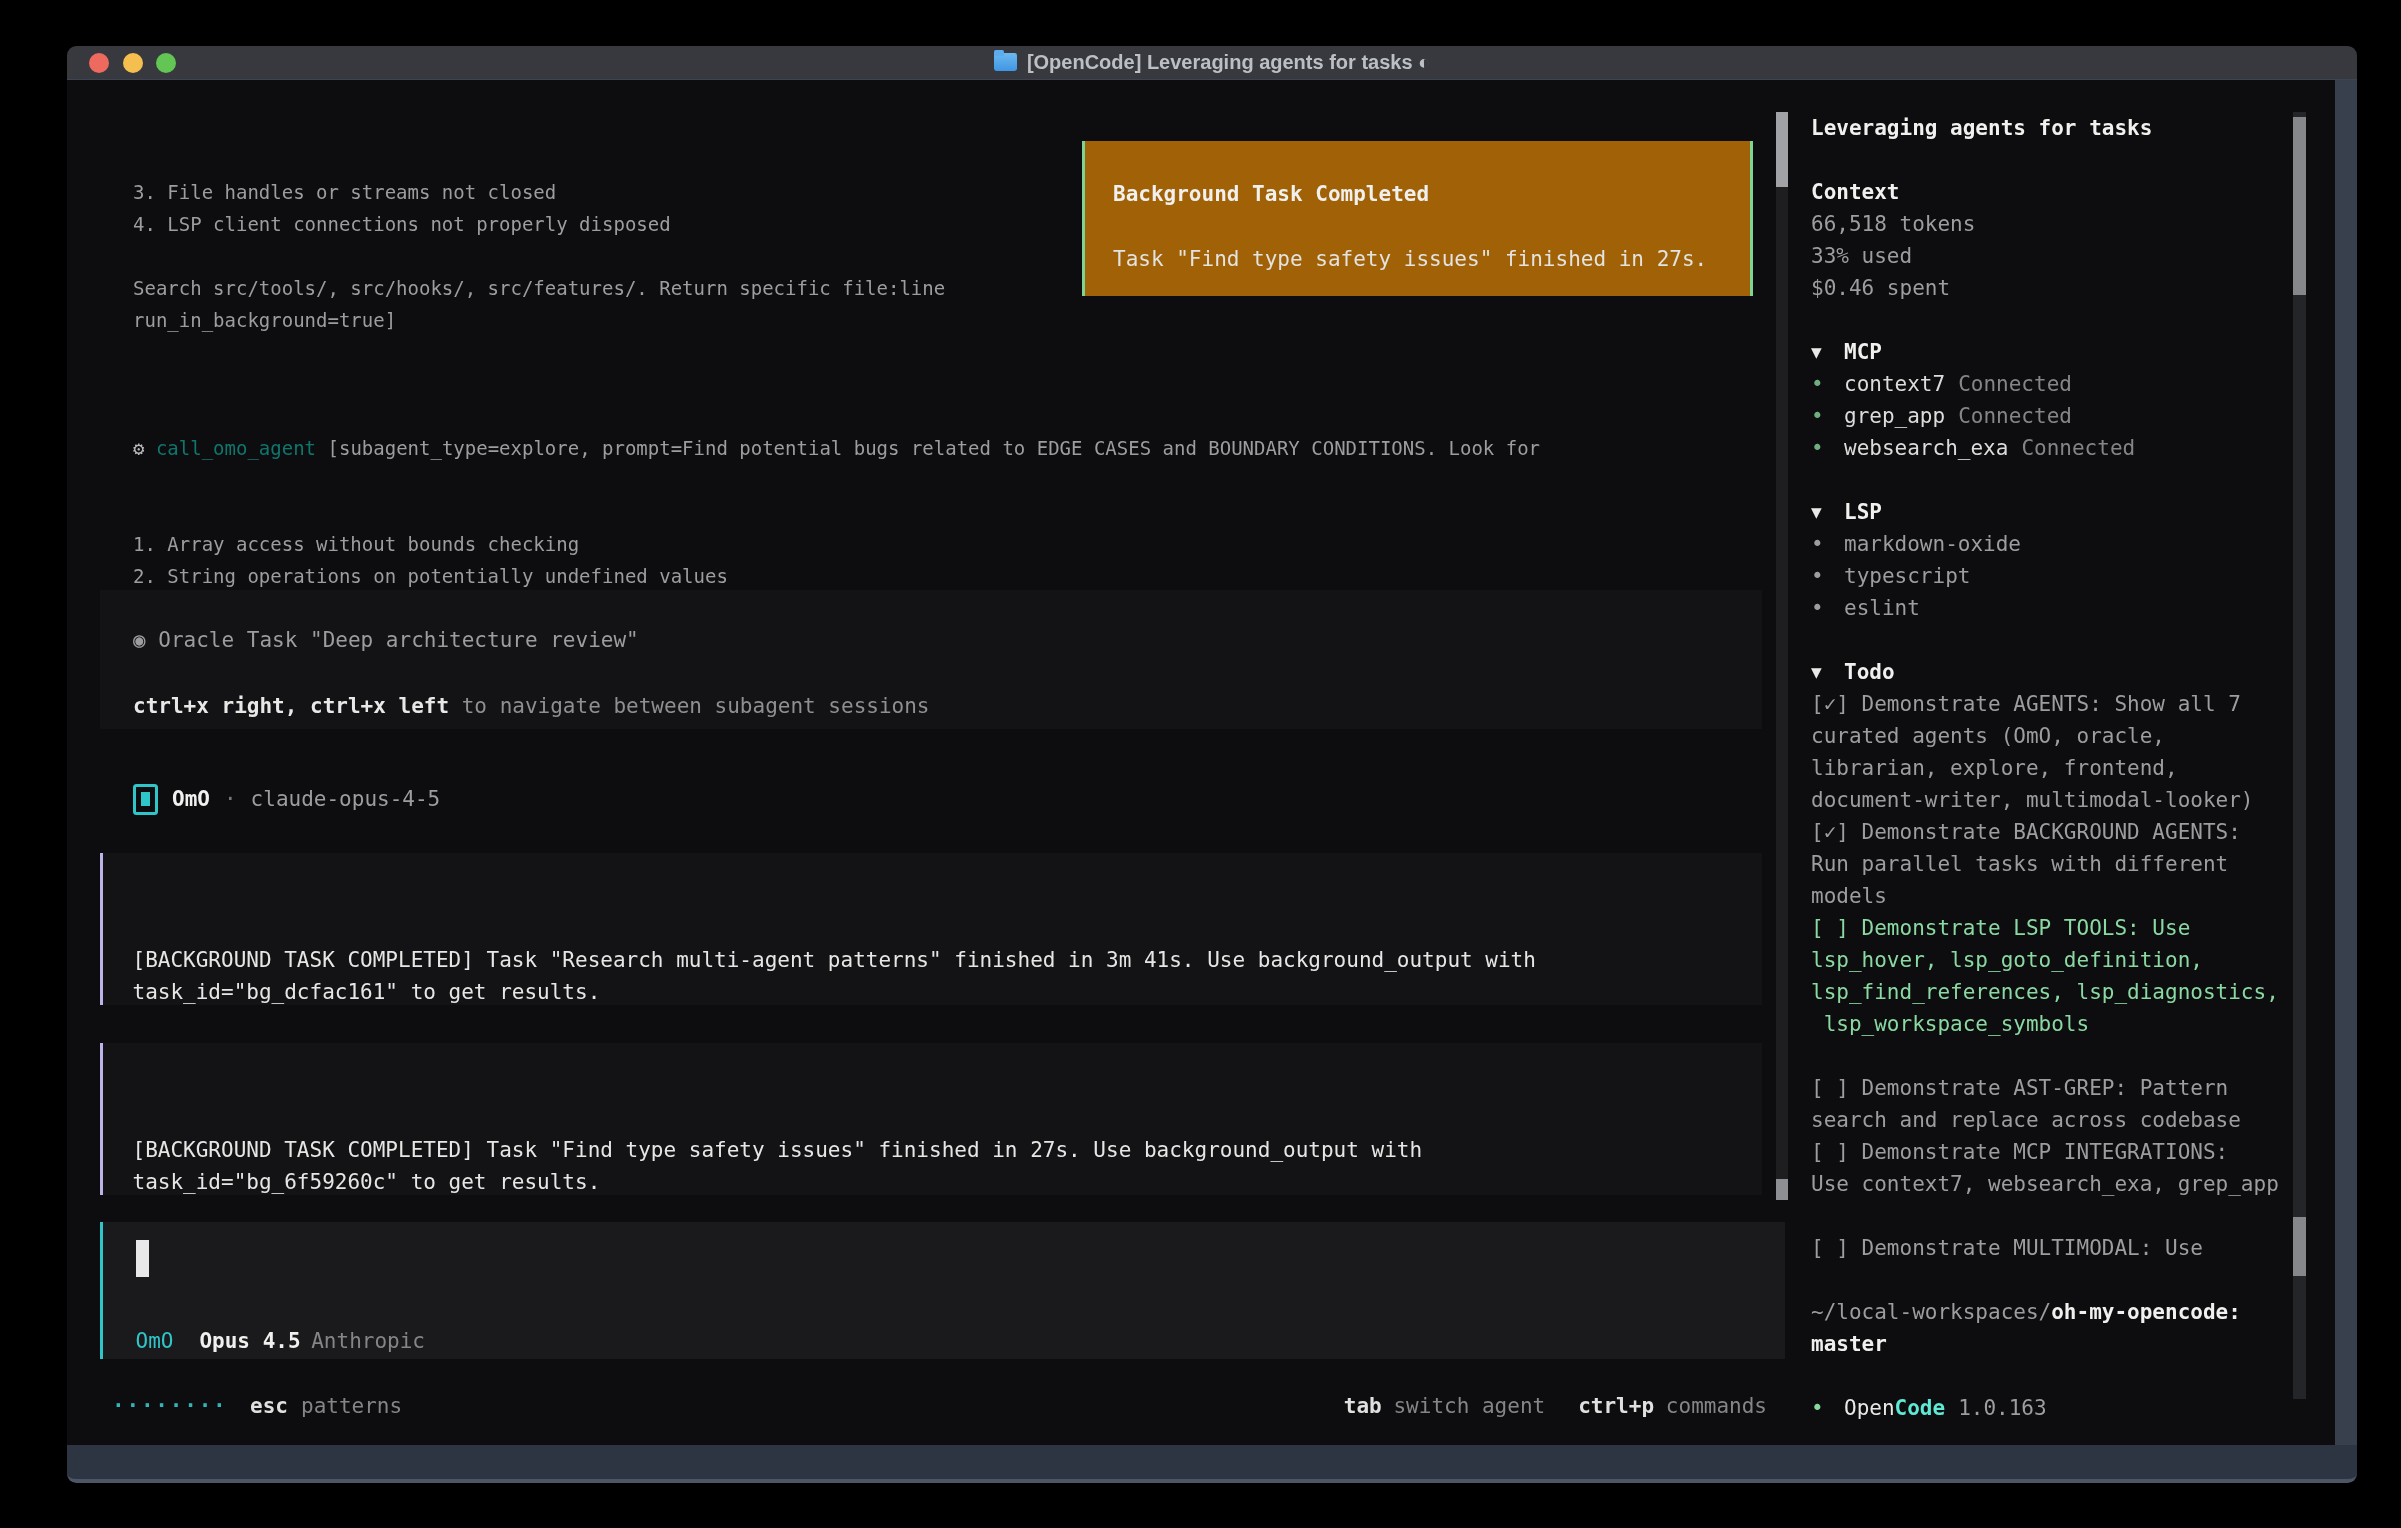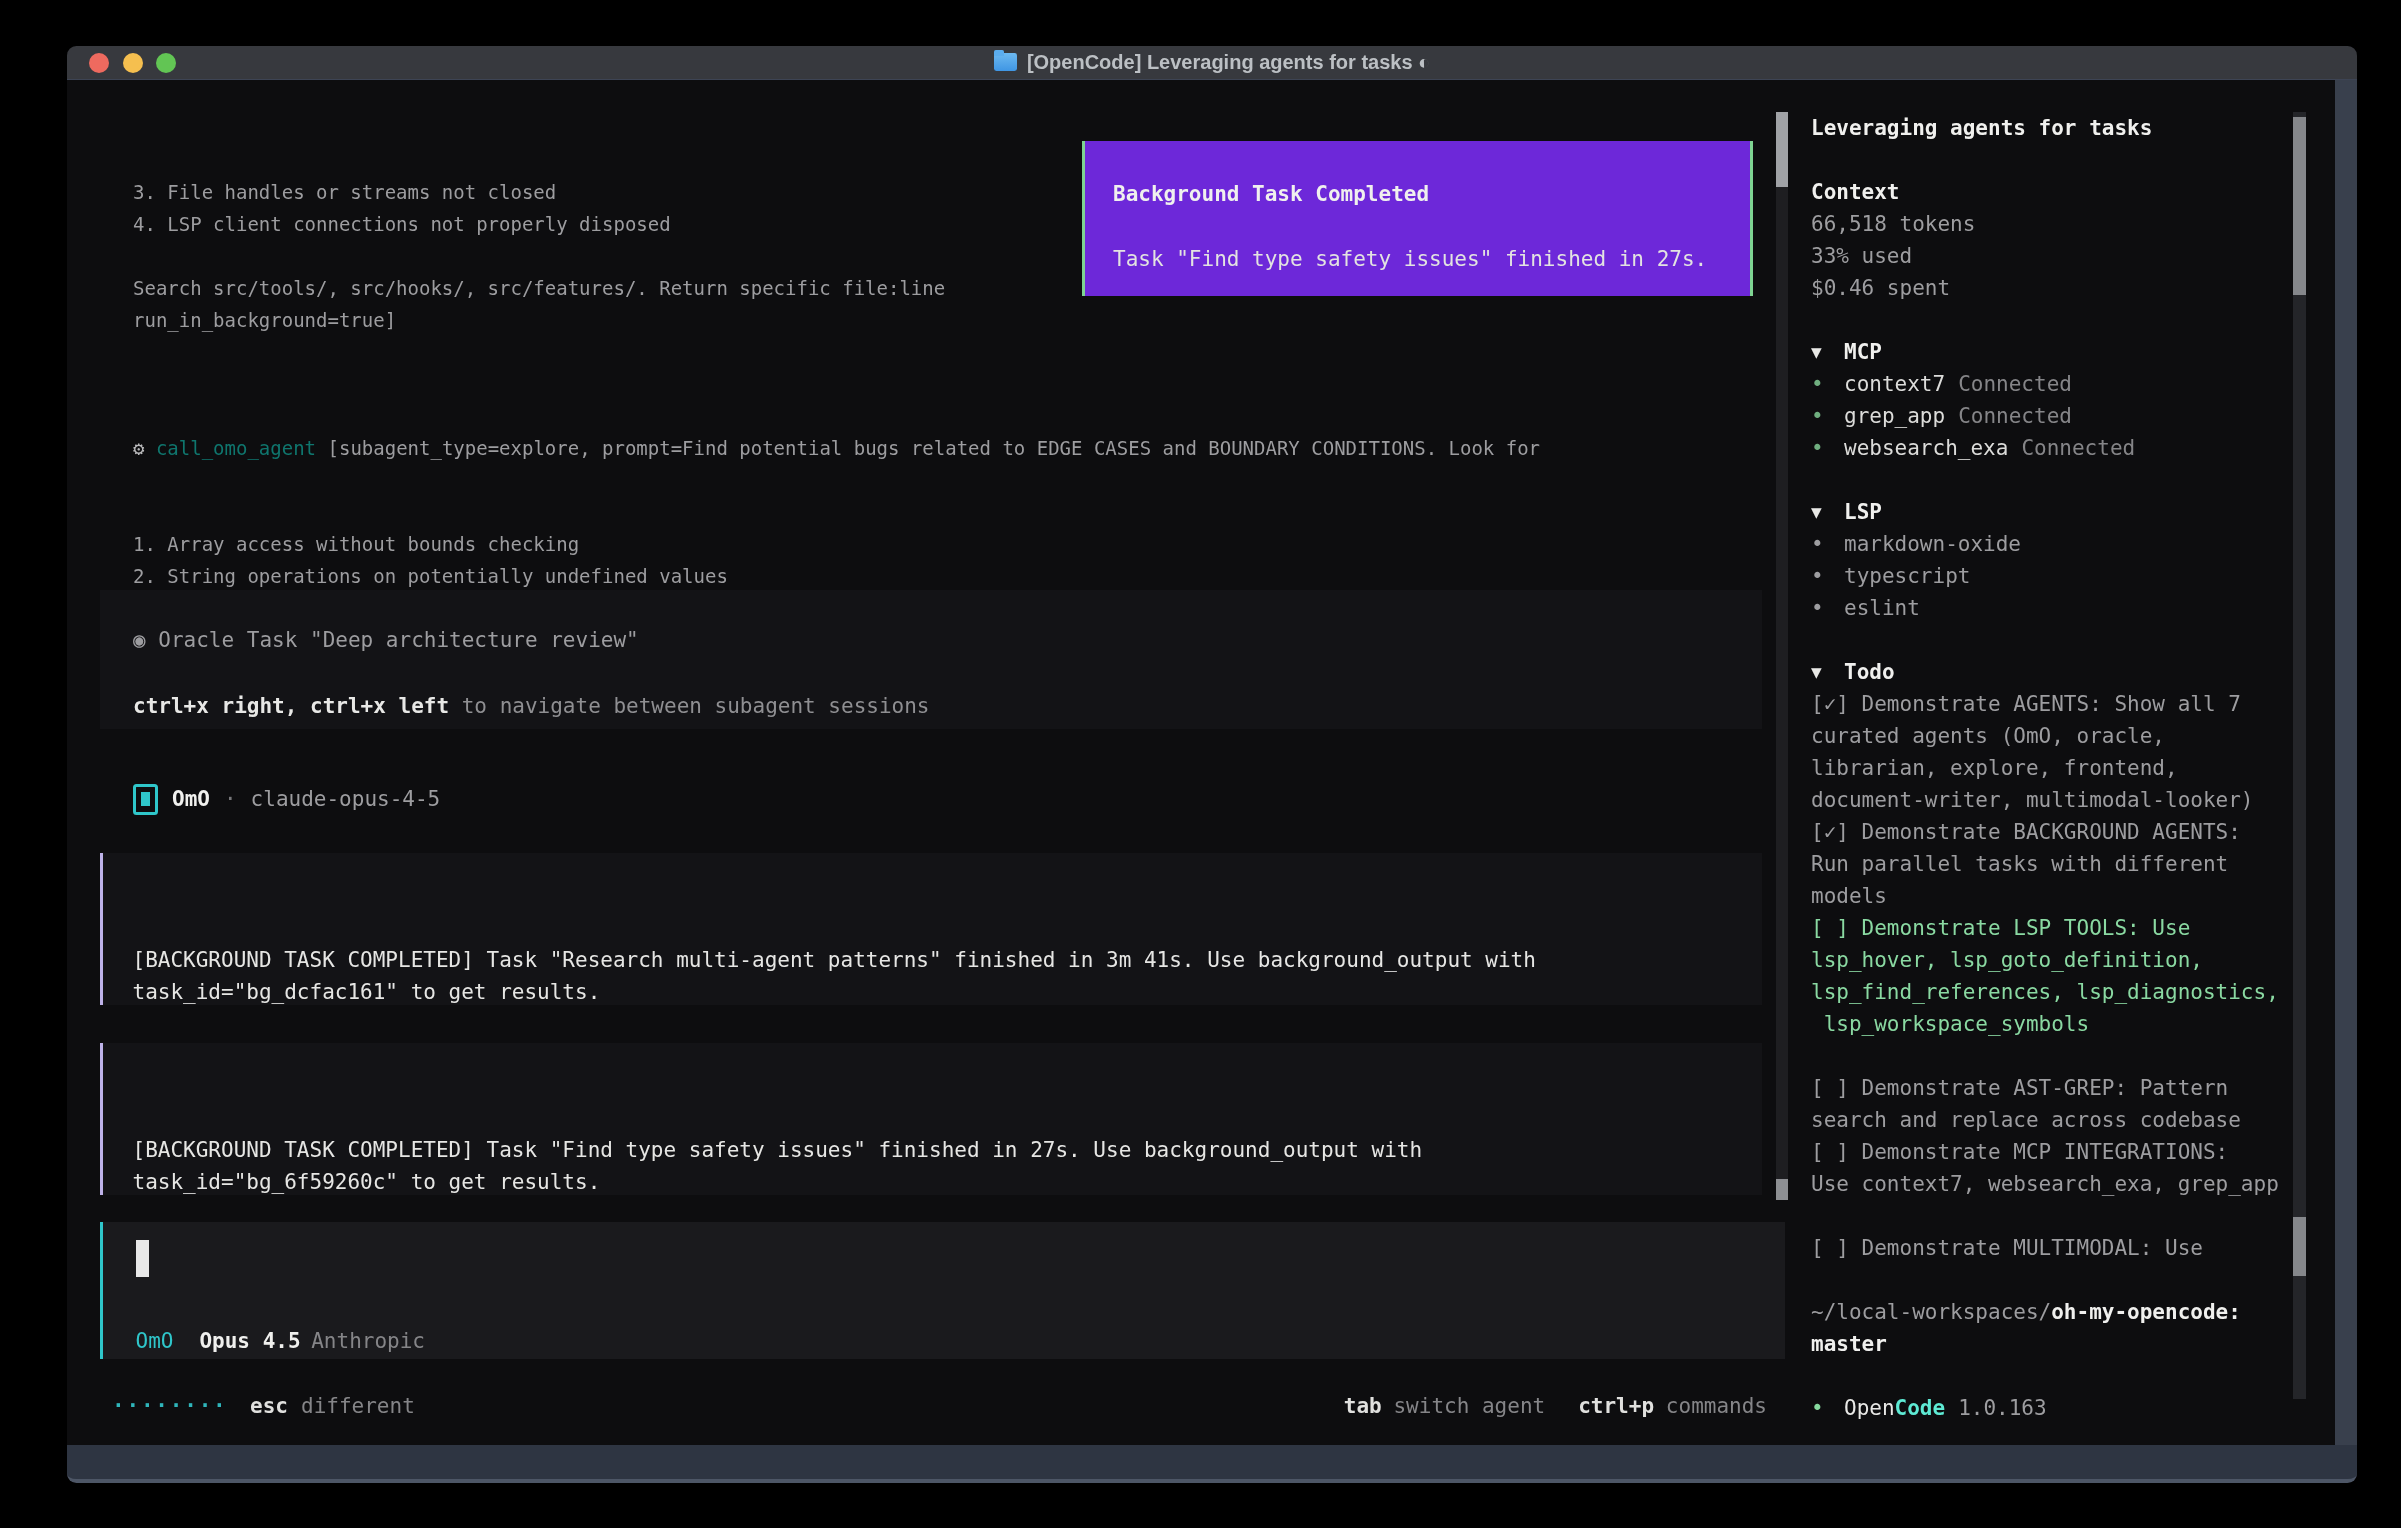--- a/index.html
+++ b/index.html
@@ -20,21 +20,21 @@
   
   .rightstrip{position:absolute;top:34px;right:0;bottom:38px;width:22.5px;background:#39404d;}
   .bottomstrip{position:absolute;left:0;right:0;bottom:0;height:38px;background:#2e3542;
     border-bottom:4.7px solid #4d5666;border-radius:0 0 9.5px 9.5px;}
   
   .main-text{position:absolute;left:66px;top:66px;width:1655px;
     font-size:19px;line-height:32px;color:#9d9da0;white-space:pre;}
   .gearline{margin-top:32px;white-space:pre;}
   .gear{color:#b9b9bb;} .toolname{color:#0f766e;}
   
-  .toast{position:absolute;left:1015px;top:95px;width:671px;height:155px;background:#6d28d9;
+  .toast{position:absolute;left:1015px;top:95px;width:671px;height:155px;background:#a16207;
     border-left:3px solid #7ed492;border-right:3px solid #7ed492;z-index:5;
     font-size:21px;line-height:32px;padding:37px 0 0 28px;}
   .toast .t-title{color:#f0f0ee;font-weight:bold;}
   .toast .t-body{color:#e3e3e1;margin-top:33px;}
   
   .oracle{position:absolute;left:33px;top:544px;width:1662px;height:139px;background:#131316;
     font-size:21px;line-height:32px;padding:34px 0 0 33px;}
   .oracle .o-line{color:#9d9da0;}
   .oracle .o-hint{margin-top:34px;color:#8f8f92;}
   .oracle .o-hint b{color:#e8e8e6;font-weight:bold;}
@@ -171,21 +171,21 @@
       <span class="ml-agent">OmO</span>
       <span class="ml-model">Opus 4.5</span>
       <span class="ml-provider">Anthropic</span>
     </div>
   </div>
 
   <div class="statusbar mono">
     <span class="spinner">········</span>
     <span class="sb-left">
       <span class="sb-key">esc</span>
-      <span class="sb-label">different</span>
+      <span class="sb-label">patterns</span>
     </span>
     <span class="sb-right">
       <span class="sb-item">
         <span class="sb-key">tab</span>
         <span class="sb-label">switch agent</span>
       </span>
       <span class="sb-item">
         <span class="sb-key">ctrl+p</span>
         <span class="sb-label">commands</span>
       </span>

